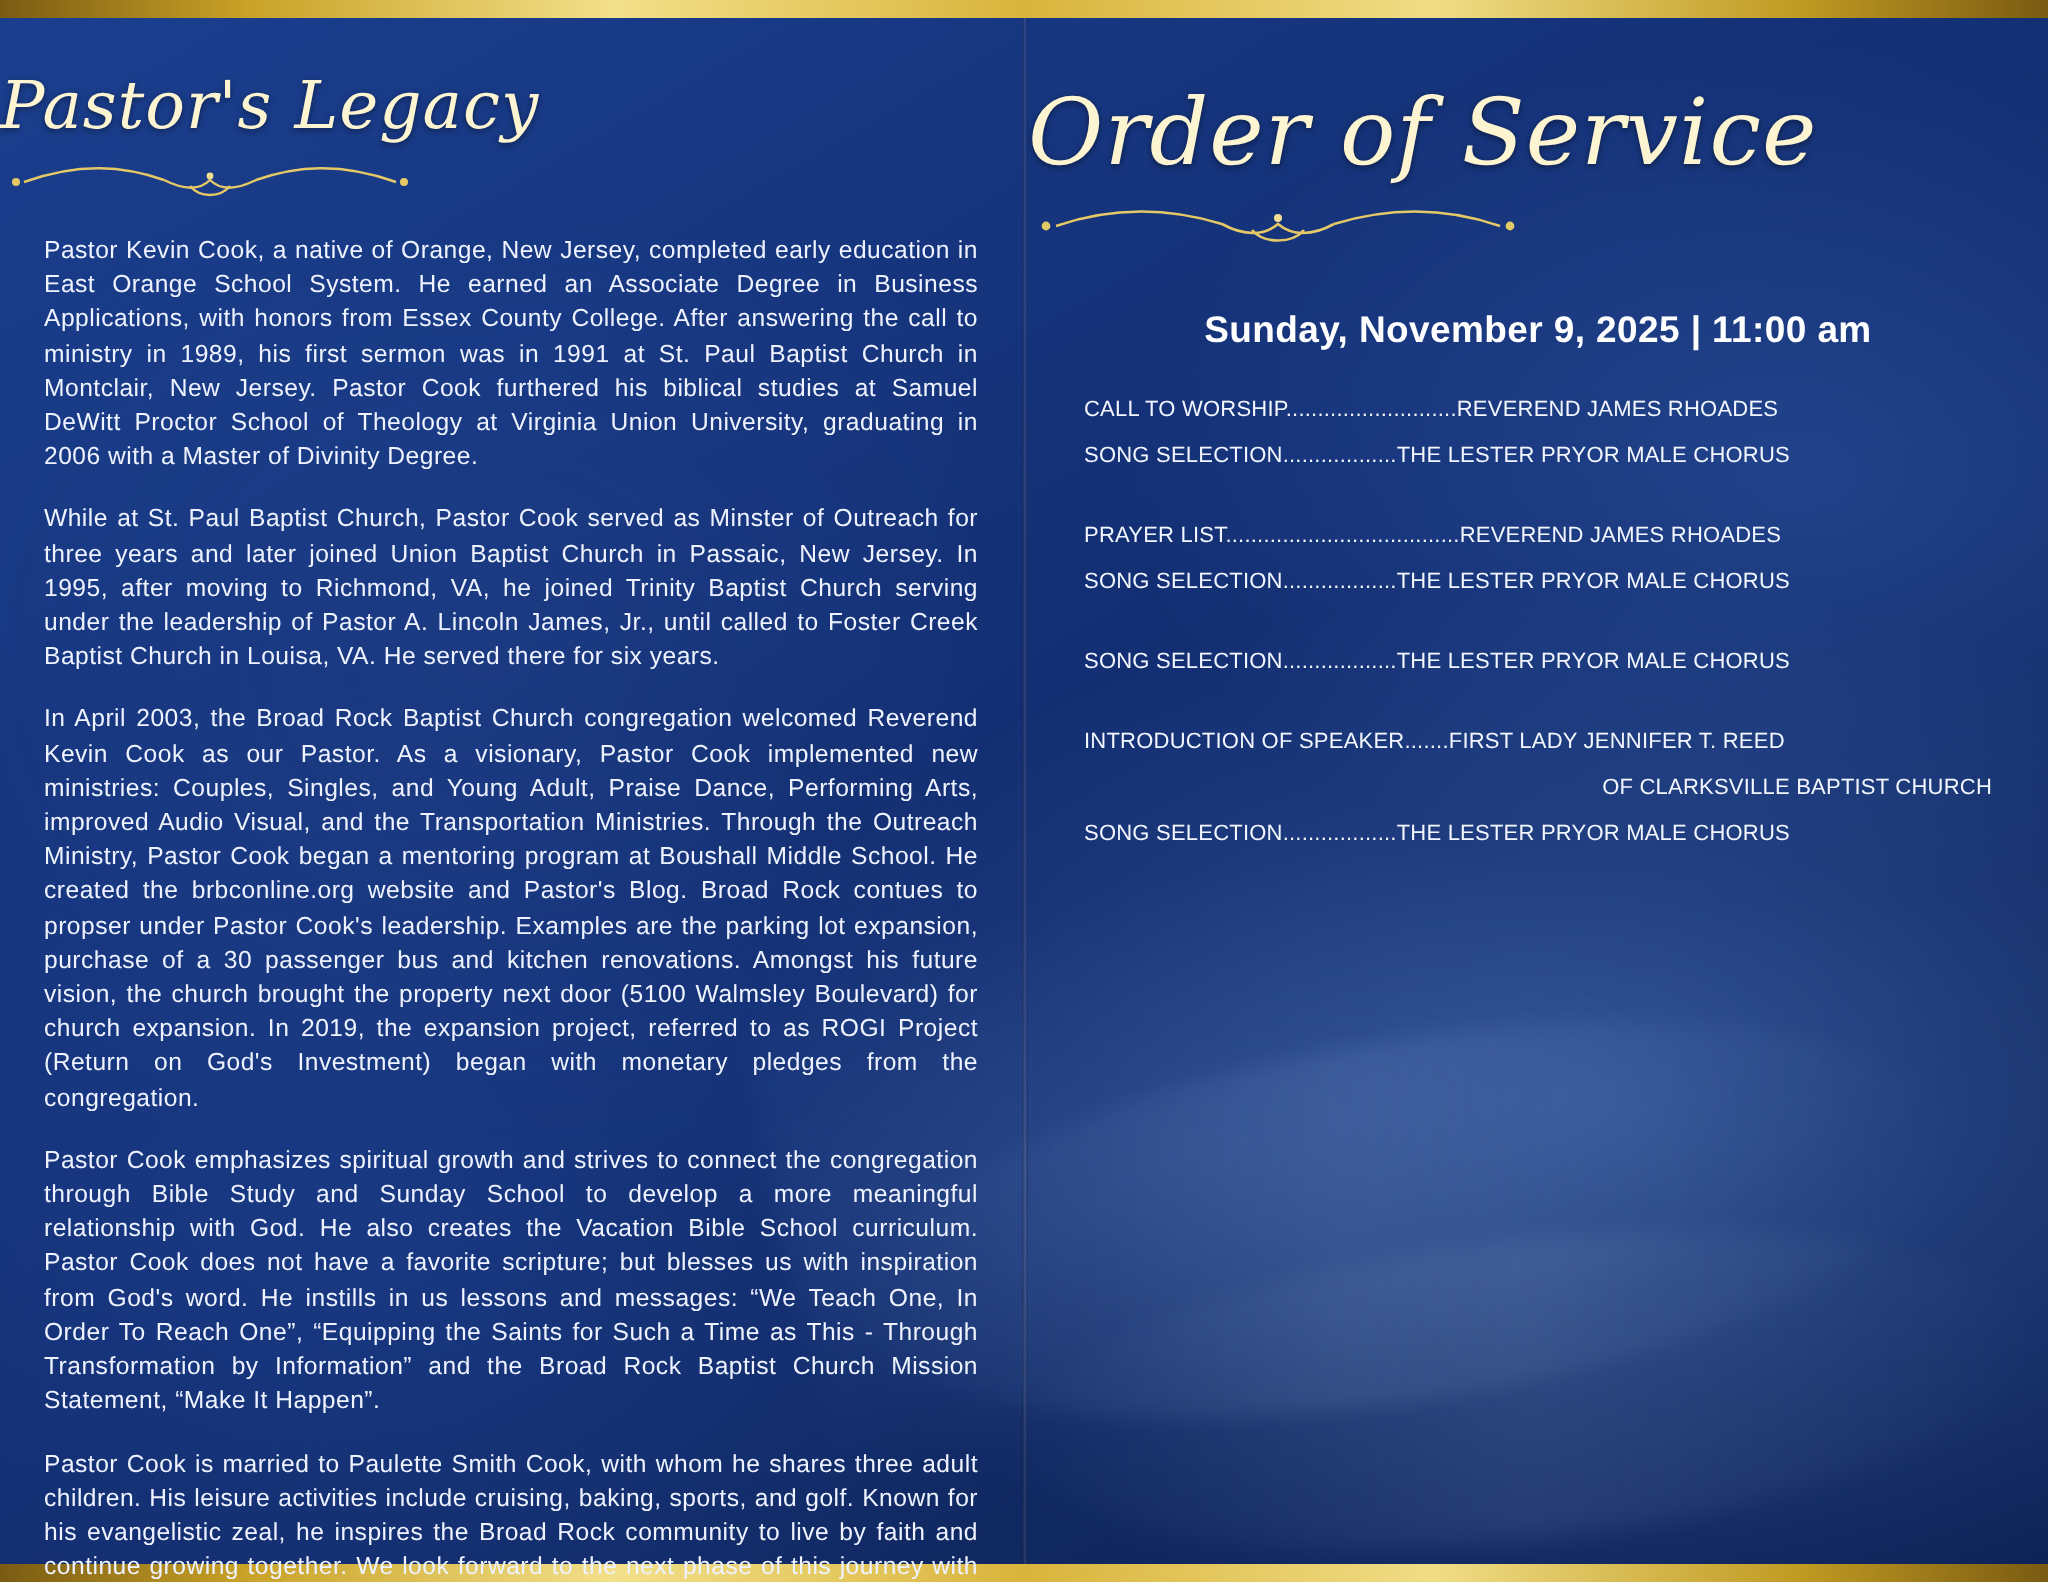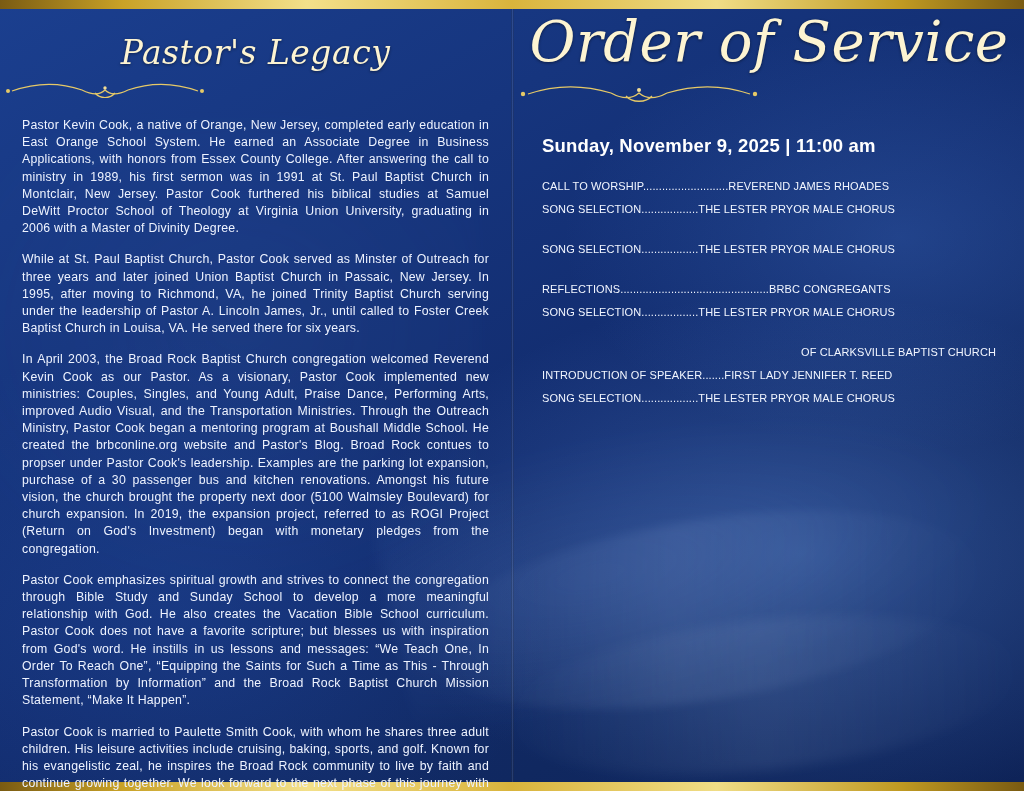--- a/index.html
+++ b/index.html
@@ -58,43 +58,42 @@
     background: linear-gradient(90deg, rgba(0,0,0,0.22), rgba(255,255,255,0.10), rgba(0,0,0,0.22)); }
 
   .panel { position: absolute; top: 9px; height: 773px; }
   .left  { left: 0;    width: 511px; }
   .right { left: 514px; width: 510px; }
 
   h1.title {
     font-family: "DejaVu Serif", serif;
     font-style: italic;
     color: #fdf4d2;
-    text-align: center;
     font-weight: 400;
     letter-spacing: .5px;
     text-shadow: 0 1px 3px rgba(0,0,0,.45);
   }
   .left h1.title { font-size: 33px; margin-top: 24px; }
-  .right h1.title { font-size: 56px; }
+  .right h1.title { font-size: 46px; margin-top: 30px; }
 
   .flourish { display: block; margin: 9px auto 0; }
   .flourish svg { display: block; }
 
   .body-text {
     color: #eef3ff;
     font-size: 12.3px;
     line-height: 17.2px;
     text-align: justify;
     letter-spacing: .02em;
   }
   .left .content { padding: 16px 22px 0 22px; }
   .body-text p { margin-bottom: 14px; }
 
   .service-date {
-    text-align: left;
+    text-align: center;
     color: #ffffff;
     font-weight: bold;
     font-size: 18.5px;
     margin-top: 22px;
     letter-spacing: .2px;
   }
   .right .content { padding: 8px 28px 0 28px; }
 
   .order-list { margin-top: 18px; }
   .order-item { color: #f2f6ff; font-size: 11px; line-height: 23px; letter-spacing: .01em; }
@@ -156,25 +155,25 @@
         <circle cx="241" cy="11" r="2.2" fill="#e6c967"></circle>
         <circle cx="125" cy="7" r="2" fill="#f2dd95"></circle>
       </svg>
     </div>
     <div class="content">
       <div class="service-date">Sunday, November 9, 2025 | 11:00 am</div>
       <div class="order-list" id="order-list">
           <div class="order-item">CALL TO WORSHIP...........................REVEREND JAMES RHOADES</div>
           <div class="order-item">SONG SELECTION..................THE LESTER PRYOR MALE CHORUS</div>
           <div class="spacer"></div>
+          <div class="order-item">PRAYER LIST.....................................REVEREND JAMES RHOADES</div>
           <div class="order-item">SONG SELECTION..................THE LESTER PRYOR MALE CHORUS</div>
           <div class="spacer"></div>
-          <div class="order-item">REFLECTIONS...............................................BRBC CONGREGANTS</div>
           <div class="order-item">SONG SELECTION..................THE LESTER PRYOR MALE CHORUS</div>
           <div class="spacer"></div>
+          <div class="order-item">INTRODUCTION OF SPEAKER.......FIRST LADY JENNIFER T. REED</div>
           <div class="order-item rt">OF CLARKSVILLE BAPTIST CHURCH</div>
-          <div class="order-item">INTRODUCTION OF SPEAKER.......FIRST LADY JENNIFER T. REED</div>
           <div class="order-item">SONG SELECTION..................THE LESTER PRYOR MALE CHORUS</div>
         </div>
     </div>
   </div>
 
 </div>
 
 </body></html>

